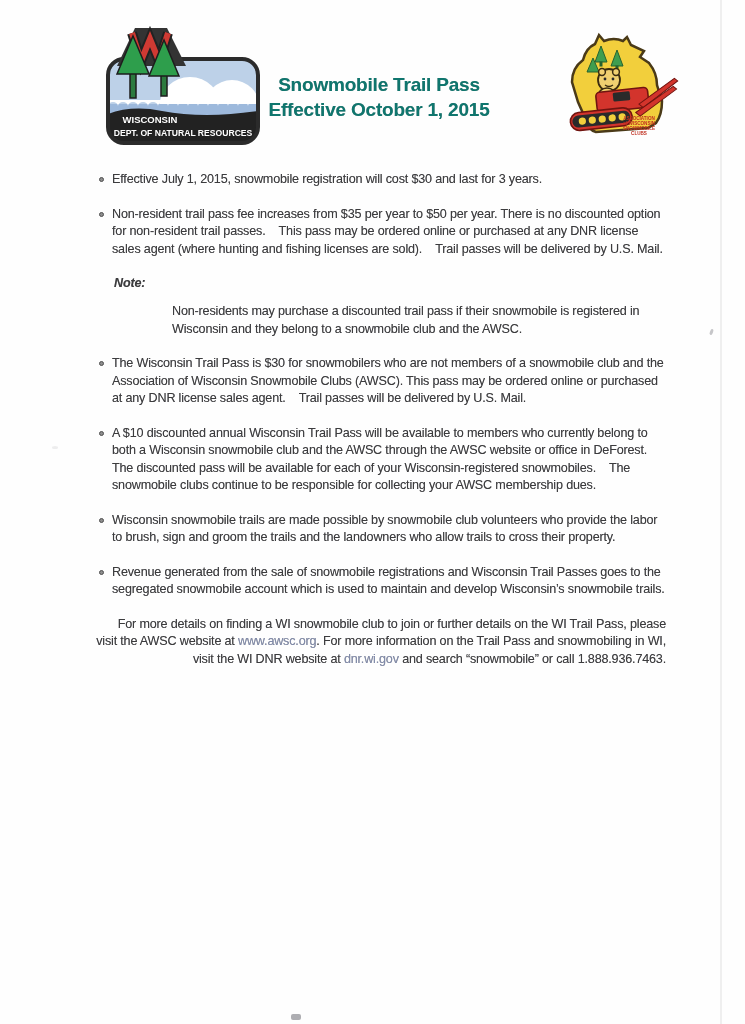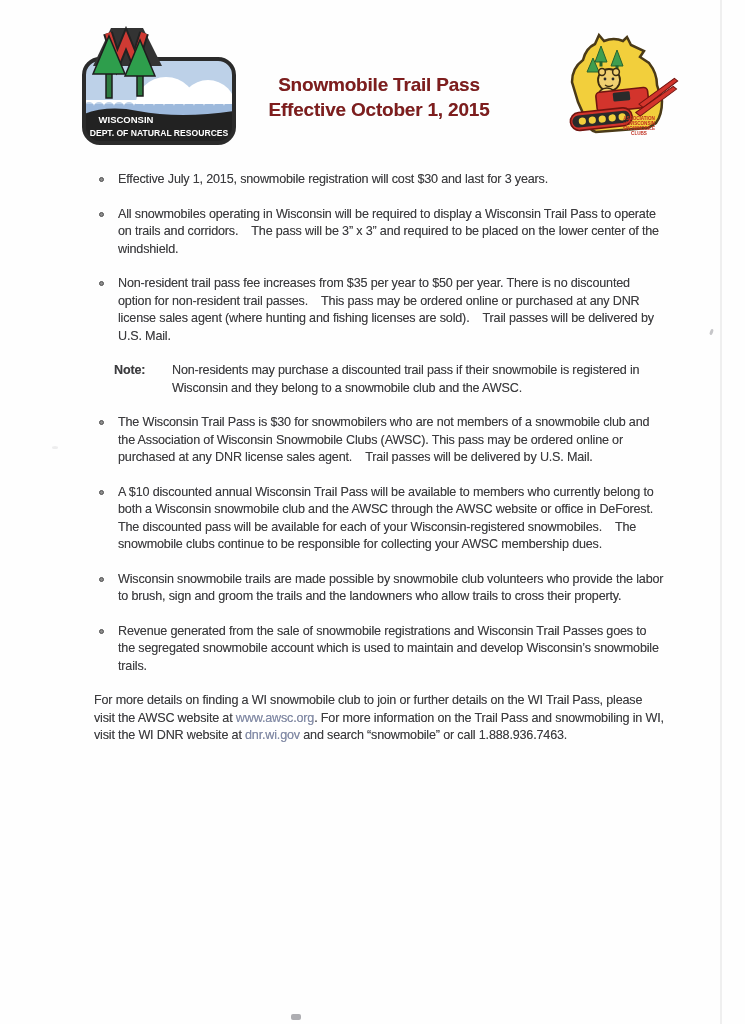--- a/index.html
+++ b/index.html
@@ -6,51 +6,51 @@
   html, body { background: #ffffff; }
   .doc-page {
     position: relative;
     width: 745px; height: 1024px;
     background: #fefefe;
     overflow: hidden;
     font-family: "Liberation Sans", "DejaVu Sans", sans-serif;
     color: #3c3c3e;
   }
   
-  .dnr-logo { position: absolute; left: 80px; top: 26px; width: 158px; height: 120px; }
+  .dnr-logo { position: absolute; left: 104px; top: 26px; width: 158px; height: 120px; }
   .awsc-logo { position: absolute; left: 551px; top: 28px; width: 134px; height: 118px; }
   .doc-title {
     position: absolute; left: 244px; top: 72px; width: 270px;
     text-align: center;
     font-size: 19px; font-weight: bold; line-height: 25px;
-    color: #7f1d1d;
+    color: #0f766e;
     letter-spacing: -0.2px;
     text-shadow: 0 0 0.6px rgba(88,88,91,0.55);
   }
   
   .doc-body {
     position: absolute; left: 94px; top: 171px; width: 572px;
     font-size: 12.6px; line-height: 17.5px;
     letter-spacing: -0.18px;
     text-shadow: 0 0 0.6px rgba(70,70,75,0.5);
   }
-  .bullet-item { display: flex; margin-bottom: 17px; gap: 6px; }
+  .bullet-item { display: flex; margin-bottom: 17px; }
   .bullet-item .dot {
     flex: 0 0 auto;
     width: 5px; height: 5px;
     margin: 6px 0 0 5px;
     border-radius: 50%;
     background: #8d8d8d;
     border: 1.4px solid #4f4f4f;
   }
   .bullet-item p { margin-left 0; padding-left: 8px; white-space: pre-wrap; }
   .note-block { display: flex; margin: 0 0 17px 20px; }
-  .note-label { flex: 0 0 58px; font-weight: bold; }
-  .note-block p { white-space: pre-wrap; flex: 1; }
-  .footer-par { margin-top: 4px; white-space: pre-wrap; }
+  .note-label { flex: 0 0 58px; font-weight: bold; font-style: italic; }
+  .note-block p { white-space: pre-wrap; flex: 1; margin-top: 28px; }
+  .footer-par { margin-top: 4px; white-space: pre-wrap; text-align: right; }
   .doc-link { color: #828cab; text-decoration: none; cursor: pointer; }
   
   .scan-line-right {
     position: absolute; left: 720px; top: 0; width: 2px; height: 1024px;
     background: #efefef;
   }
   .speck-1 { position: absolute; left: 710px; top: 329px; width: 3px; height: 6px;
     background: #c6c6c9; border-radius: 40%; transform: rotate(20deg); }
   .speck-2 { position: absolute; left: 291px; top: 1014px; width: 10px; height: 6px;
     background: #aeaeb2; border-radius: 2px; filter: blur(0.7px); }
@@ -144,24 +144,20 @@
     </svg>
   </div>
 
   <div class="doc-body">
 
     <div class="bullet-item">
       <span class="dot"></span>
       <p>Effective July 1, 2015, snowmobile registration will cost $30 and last for 3 years.</p>
     </div>
 
-    <div class="bullet-item">
-      <span class="dot"></span>
-      <p>All snowmobiles operating in Wisconsin will be required to display a Wisconsin Trail Pass to operate on trails and corridors.    The pass will be 3” x 3” and required to be placed on the lower center of the windshield.</p>
-    </div>
 
 
     <div class="bullet-item">
       <span class="dot"></span>
       <p>Non-resident trail pass fee increases from $35 per year to $50 per year. There is no discounted option for non-resident trail passes.    This pass may be ordered online or purchased at any DNR license sales agent (where hunting and fishing licenses are sold).    Trail passes will be delivered by U.S. Mail.</p>
     </div>
 
     <div class="note-block">
       <span class="note-label">Note:</span>
       <p>Non-residents may purchase a discounted trail pass if their snowmobile is registered in Wisconsin and they belong to a snowmobile club and the AWSC.</p>

